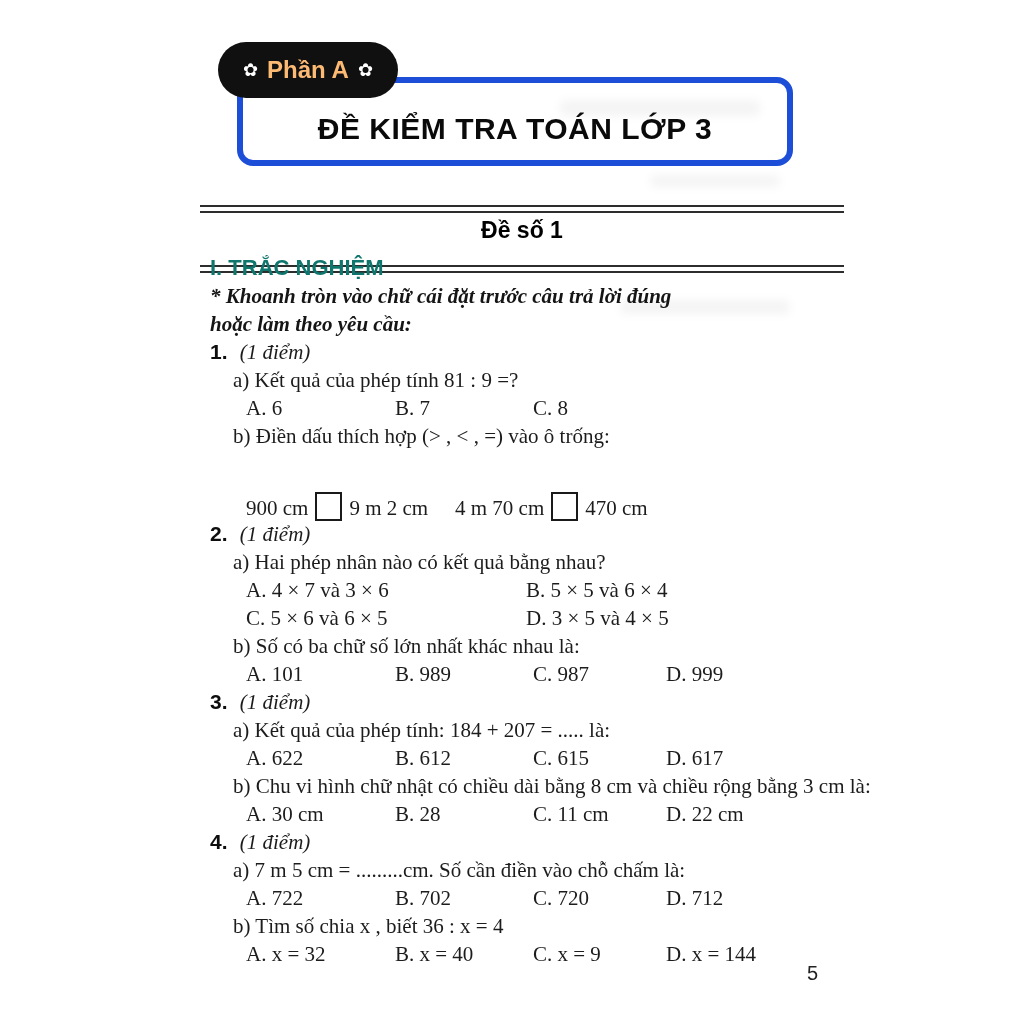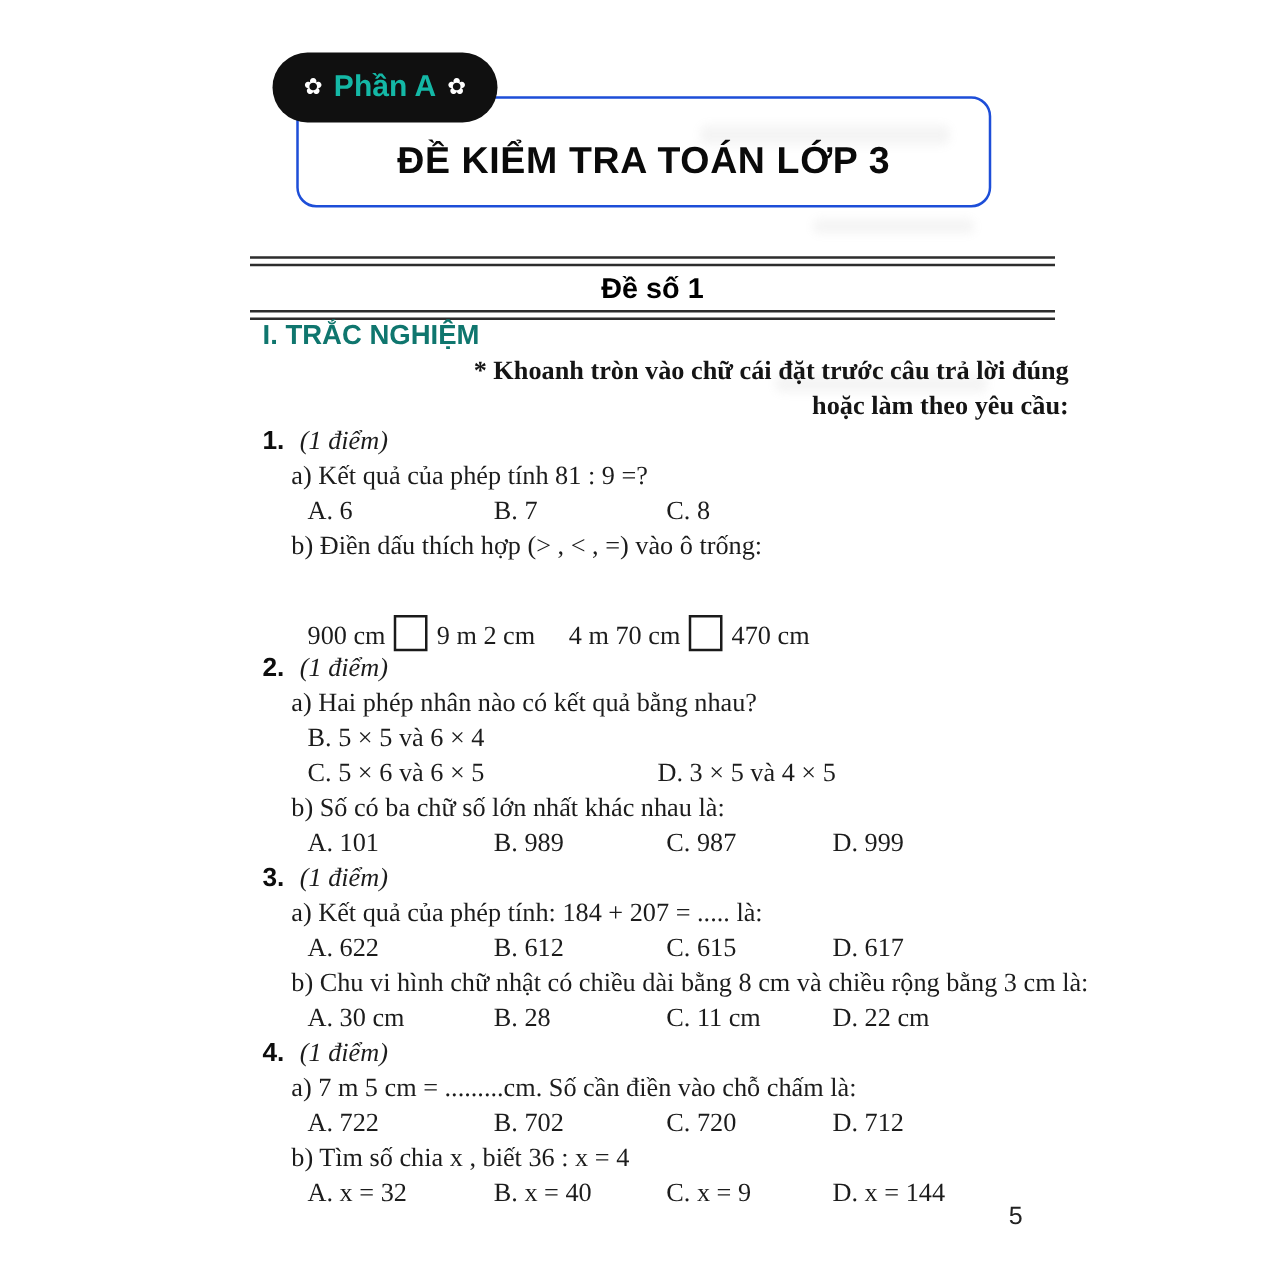--- a/index.html
+++ b/index.html
@@ -28,32 +28,32 @@
     gap: 9px;
     z-index: 2;
   }
   .badge .flower {
     color: #ffffff;
     font-size: 18px;
     font-family: "DejaVu Sans", sans-serif;
     line-height: 1;
   }
   .badge .label {
-    color: #14b8a6;
+    color: #fdba74;
     font-weight: bold;
     font-size: 24px;
     font-family: "Liberation Sans", sans-serif;
   }
 
   
   .title-box {
     position: absolute;
     left: 237px; top: 77px;
     width: 556px; height: 89px;
-    border: 2px solid #1d4ed8;
+    border: 6px solid #1d4ed8;
     border-radius: 16px;
     box-sizing: border-box;
     display: flex;
     align-items: center;
     justify-content: center;
     padding-top: 14px;
     z-index: 1;
   }
   .title-box .title {
     font-family: "Liberation Sans", sans-serif;
@@ -75,21 +75,21 @@
     border-top: 2px solid #2d2d2d;
     border-bottom: 2px solid #2d2d2d;
   }
   .banner .btitle {
     text-align: center;
     font-family: "Liberation Sans", sans-serif;
     font-weight: bold;
     font-size: 23px;
     color: #000000;
     line-height: 26px;
-    padding: 4px 0 5px 0;
+    padding: 4px 0 22px 0;
   }
 
   
   .content {
     position: absolute;
     left: 210px; top: 254px;
     width: 645px;
     font-size: 21px;
   }
   .row {
@@ -97,22 +97,23 @@
     line-height: 28px;
     white-space: nowrap;
   }
   .sec-heading {
     font-family: "Liberation Sans", sans-serif;
     font-weight: bold;
     font-size: 22px;
     color: #0f766e;
   }
   .instr {
-    text-align: right;
-    font-weight: bold;
+    text-align: left;
+    font-weight: bold;
+    font-style: italic;
     font-size: 21px;
     color: #151515;
   }
   .q-head .num {
     font-family: "Liberation Sans", sans-serif;
     font-weight: bold;
     font-size: 21px;
     color: #0d0d0d;
   }
   .q-head .pts {
@@ -218,20 +219,21 @@
         <span>4 m 70 cm</span><span class="checkbox"></span><span>470 cm</span>
       </span>
     </div>
 
     <div class="row q-head">
       <span class="num">2.</span>
       <span class="pts">(1 điểm)</span>
     </div>
     <div class="row part">a) Hai phép nhân nào có kết quả bằng nhau?</div>
     <div class="row opts two">
+      <span>A. 4 × 7 và 3 × 6</span>
       <span>B. 5 × 5 và 6 × 4</span>
     </div>
     <div class="row opts two">
       <span>C. 5 × 6 và 6 × 5</span>
       <span>D. 3 × 5 và 4 × 5</span>
     </div>
     <div class="row part">b) Số có ba chữ số lớn nhất khác nhau là:</div>
     <div class="row opts">
       <span>A. 101</span>
       <span>B. 989</span>

